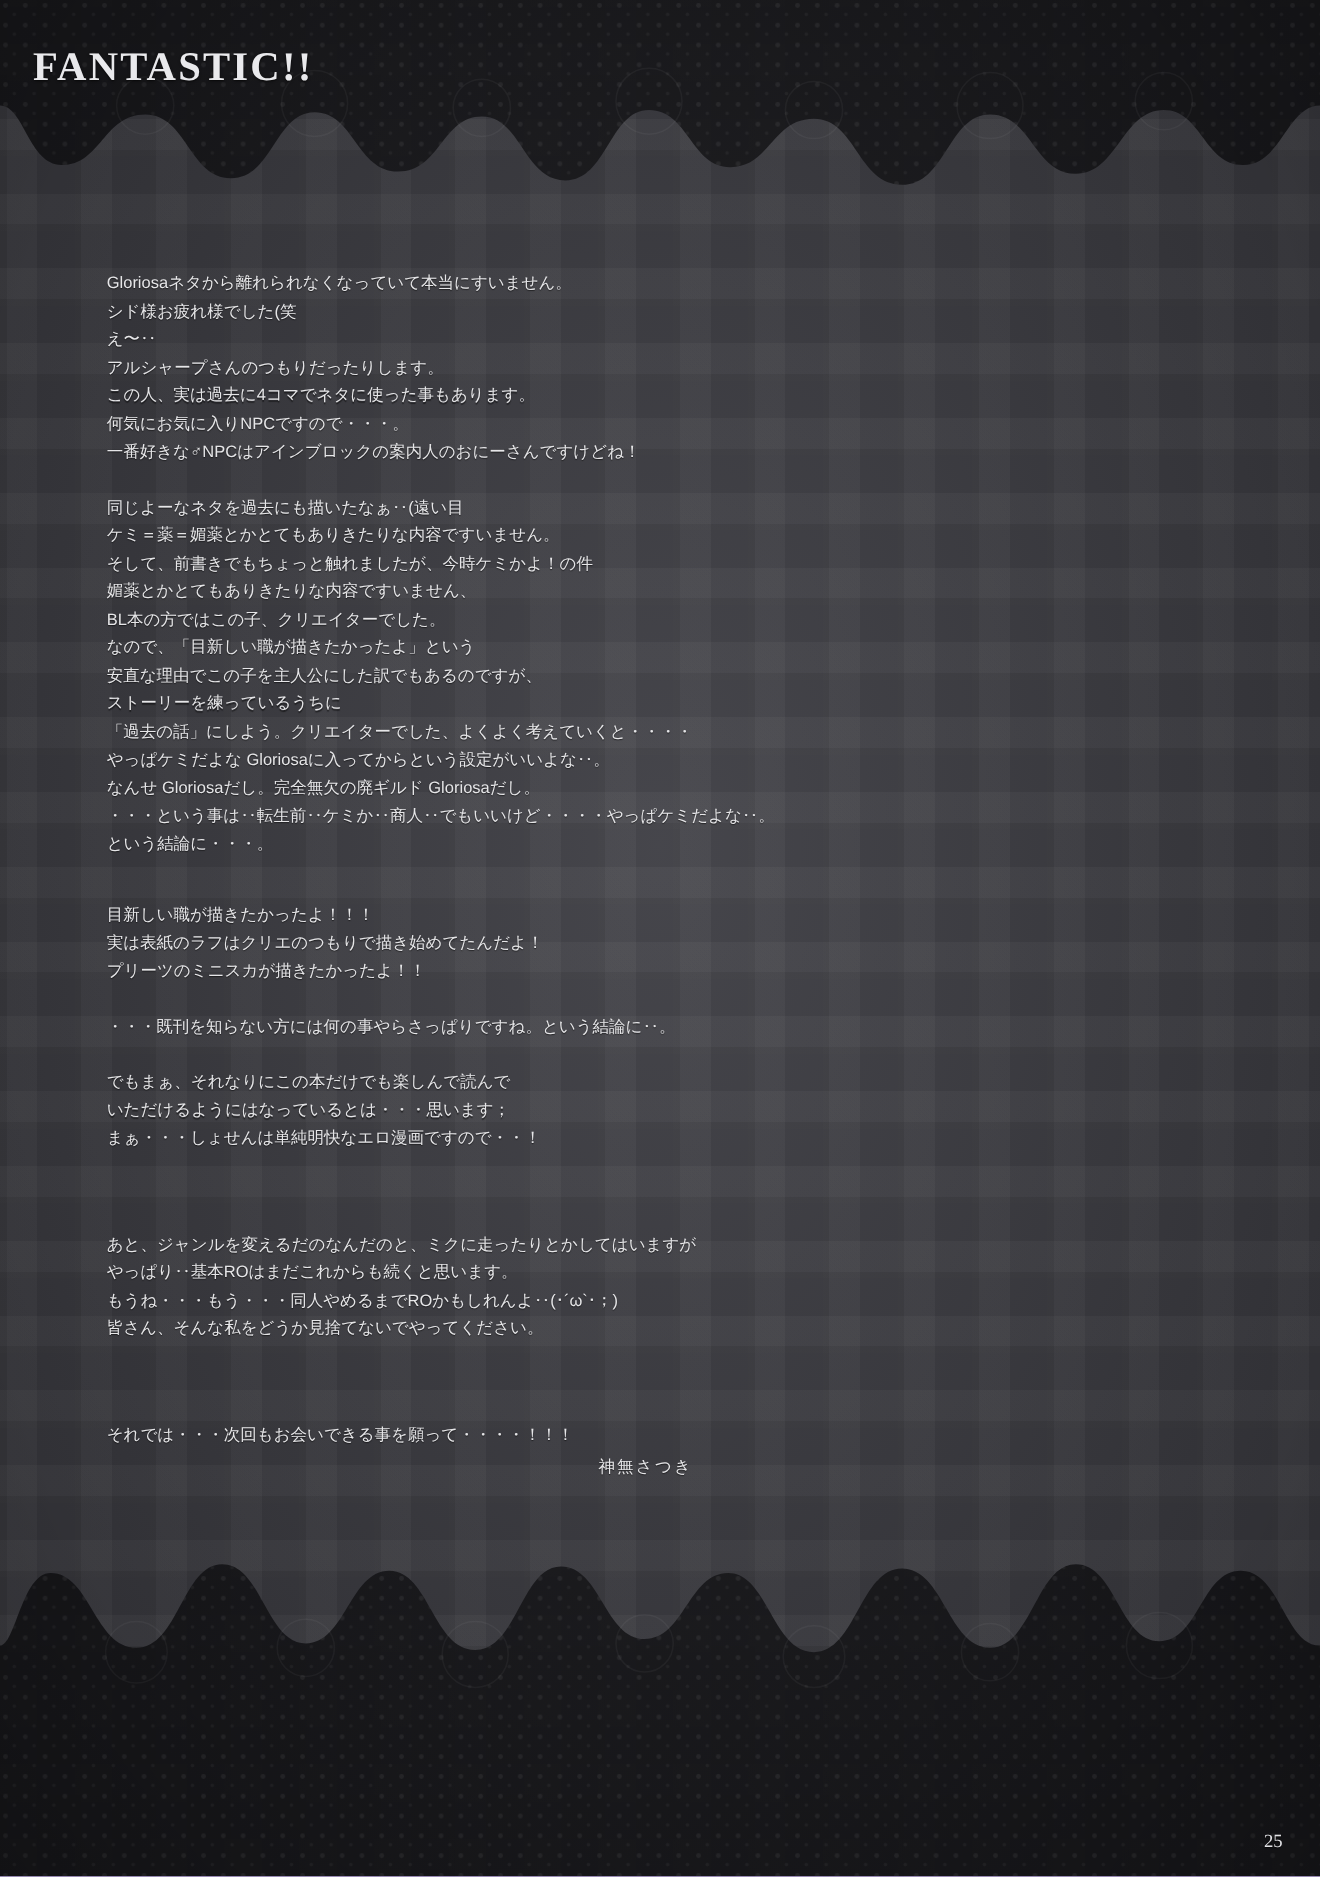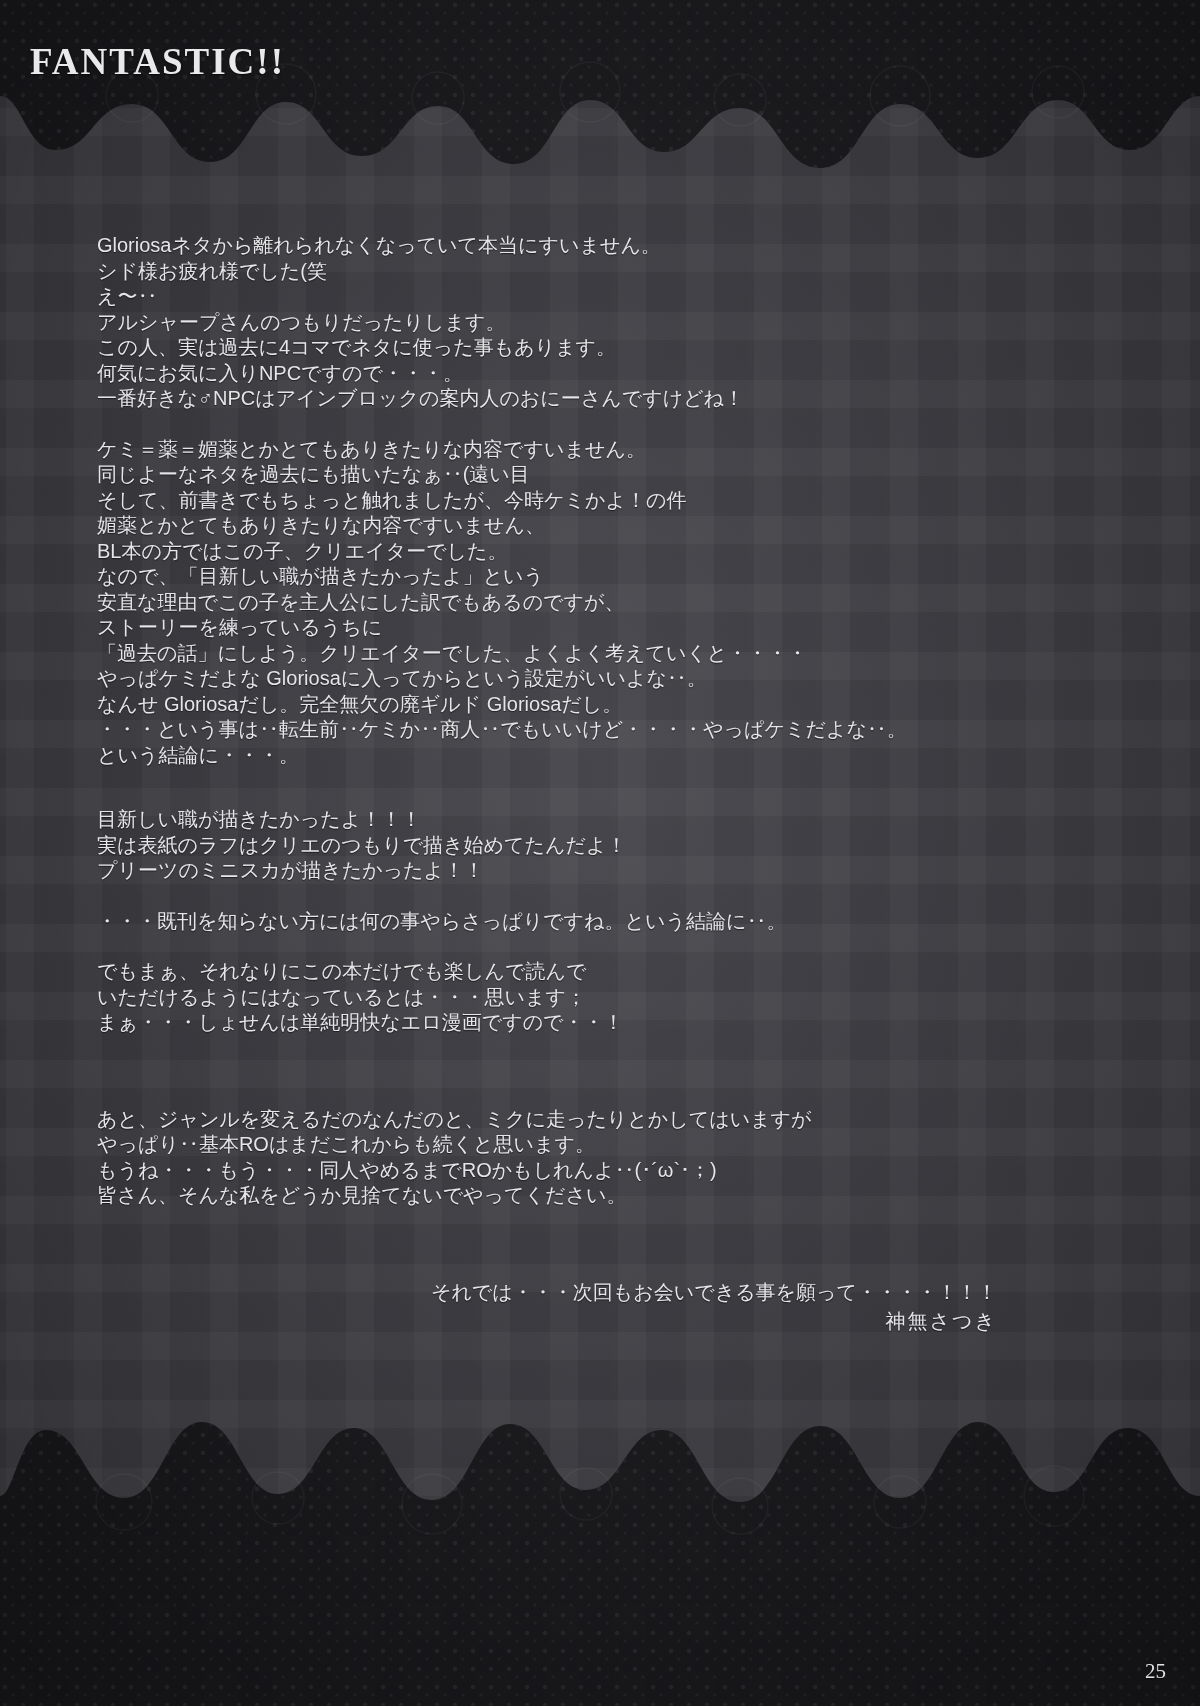--- a/index.html
+++ b/index.html
@@ -61,45 +61,45 @@
     font-size: 37px;
     letter-spacing: 2px;
     font-weight: 700;
     text-shadow: 0 1px 2px rgba(0,0,0,0.7);
     white-space: nowrap;
   }
 
   .body-text {
     position: absolute;
     left: 97px;
-    top: 233px;
+    top: 245px;
     width: 900px;
     color: #e6e6e8;
-    font-size: 20px;
+    font-size: 15px;
     line-height: 25.5px;
     text-shadow: 0 1px 1px rgba(0,0,0,0.55);
   }
   .para { margin: 0 0 25px 0; }
-  .para.tight { margin-bottom: 0; text-align: right; }
+  .para.tight { margin-bottom: 0; }
   .line { white-space: pre-wrap; }
   .spacer-sm { height: 14px; }
   .spacer-lg { height: 46px; }
 
   .signature {
     margin-top: 4px;
     padding-left: 447px;
     letter-spacing: 2px;
   }
 
   .page-number {
     position: absolute;
     right: 34px;
     bottom: 22px;
     color: #e3e3e6;
-    font-size: 21px;
+    font-size: 17px;
     font-family: "Liberation Serif", serif;
     text-shadow: 0 1px 1px rgba(0,0,0,0.6);
   }
 </style>
 </head>
 <body>
 
 <div class="page">
 
   <div class="plaid"></div>
@@ -212,22 +212,22 @@
       <div class="line">Gloriosaネタから離れられなくなっていて本当にすいません。</div>
       <div class="line">シド様お疲れ様でした(笑</div>
       <div class="line">え〜‥</div>
       <div class="line">アルシャープさんのつもりだったりします。</div>
       <div class="line">この人、実は過去に4コマでネタに使った事もあります。</div>
       <div class="line">何気にお気に入りNPCですので・・・。</div>
       <div class="line">一番好きな♂NPCはアインブロックの案内人のおにーさんですけどね！</div>
     </div>
 
     <div class="para">
+      <div class="line">同じよーなネタを過去にも描いたなぁ‥(遠い目</div>
       <div class="line">ケミ＝薬＝媚薬とかとてもありきたりな内容ですいません。</div>
-      <div class="line">同じよーなネタを過去にも描いたなぁ‥(遠い目</div>
       <div class="line">そして、前書きでもちょっと触れましたが、今時ケミかよ！の件</div>
       <div class="line">媚薬とかとてもありきたりな内容ですいません、</div>
       <div class="line">BL本の方ではこの子、クリエイターでした。</div>
       <div class="line">なので、「目新しい職が描きたかったよ」という</div>
       <div class="line">安直な理由でこの子を主人公にした訳でもあるのですが、</div>
       <div class="line">ストーリーを練っているうちに</div>
       <div class="line">「過去の話」にしよう。クリエイターでした、よくよく考えていくと・・・・</div>
       <div class="line">やっぱケミだよな Gloriosaに入ってからという設定がいいよな‥。</div>
       <div class="line">なんせ Gloriosaだし。完全無欠の廃ギルド Gloriosaだし。</div>
       <div class="line">・・・という事は‥転生前‥ケミか‥商人‥でもいいけど・・・・やっぱケミだよな‥。</div>

